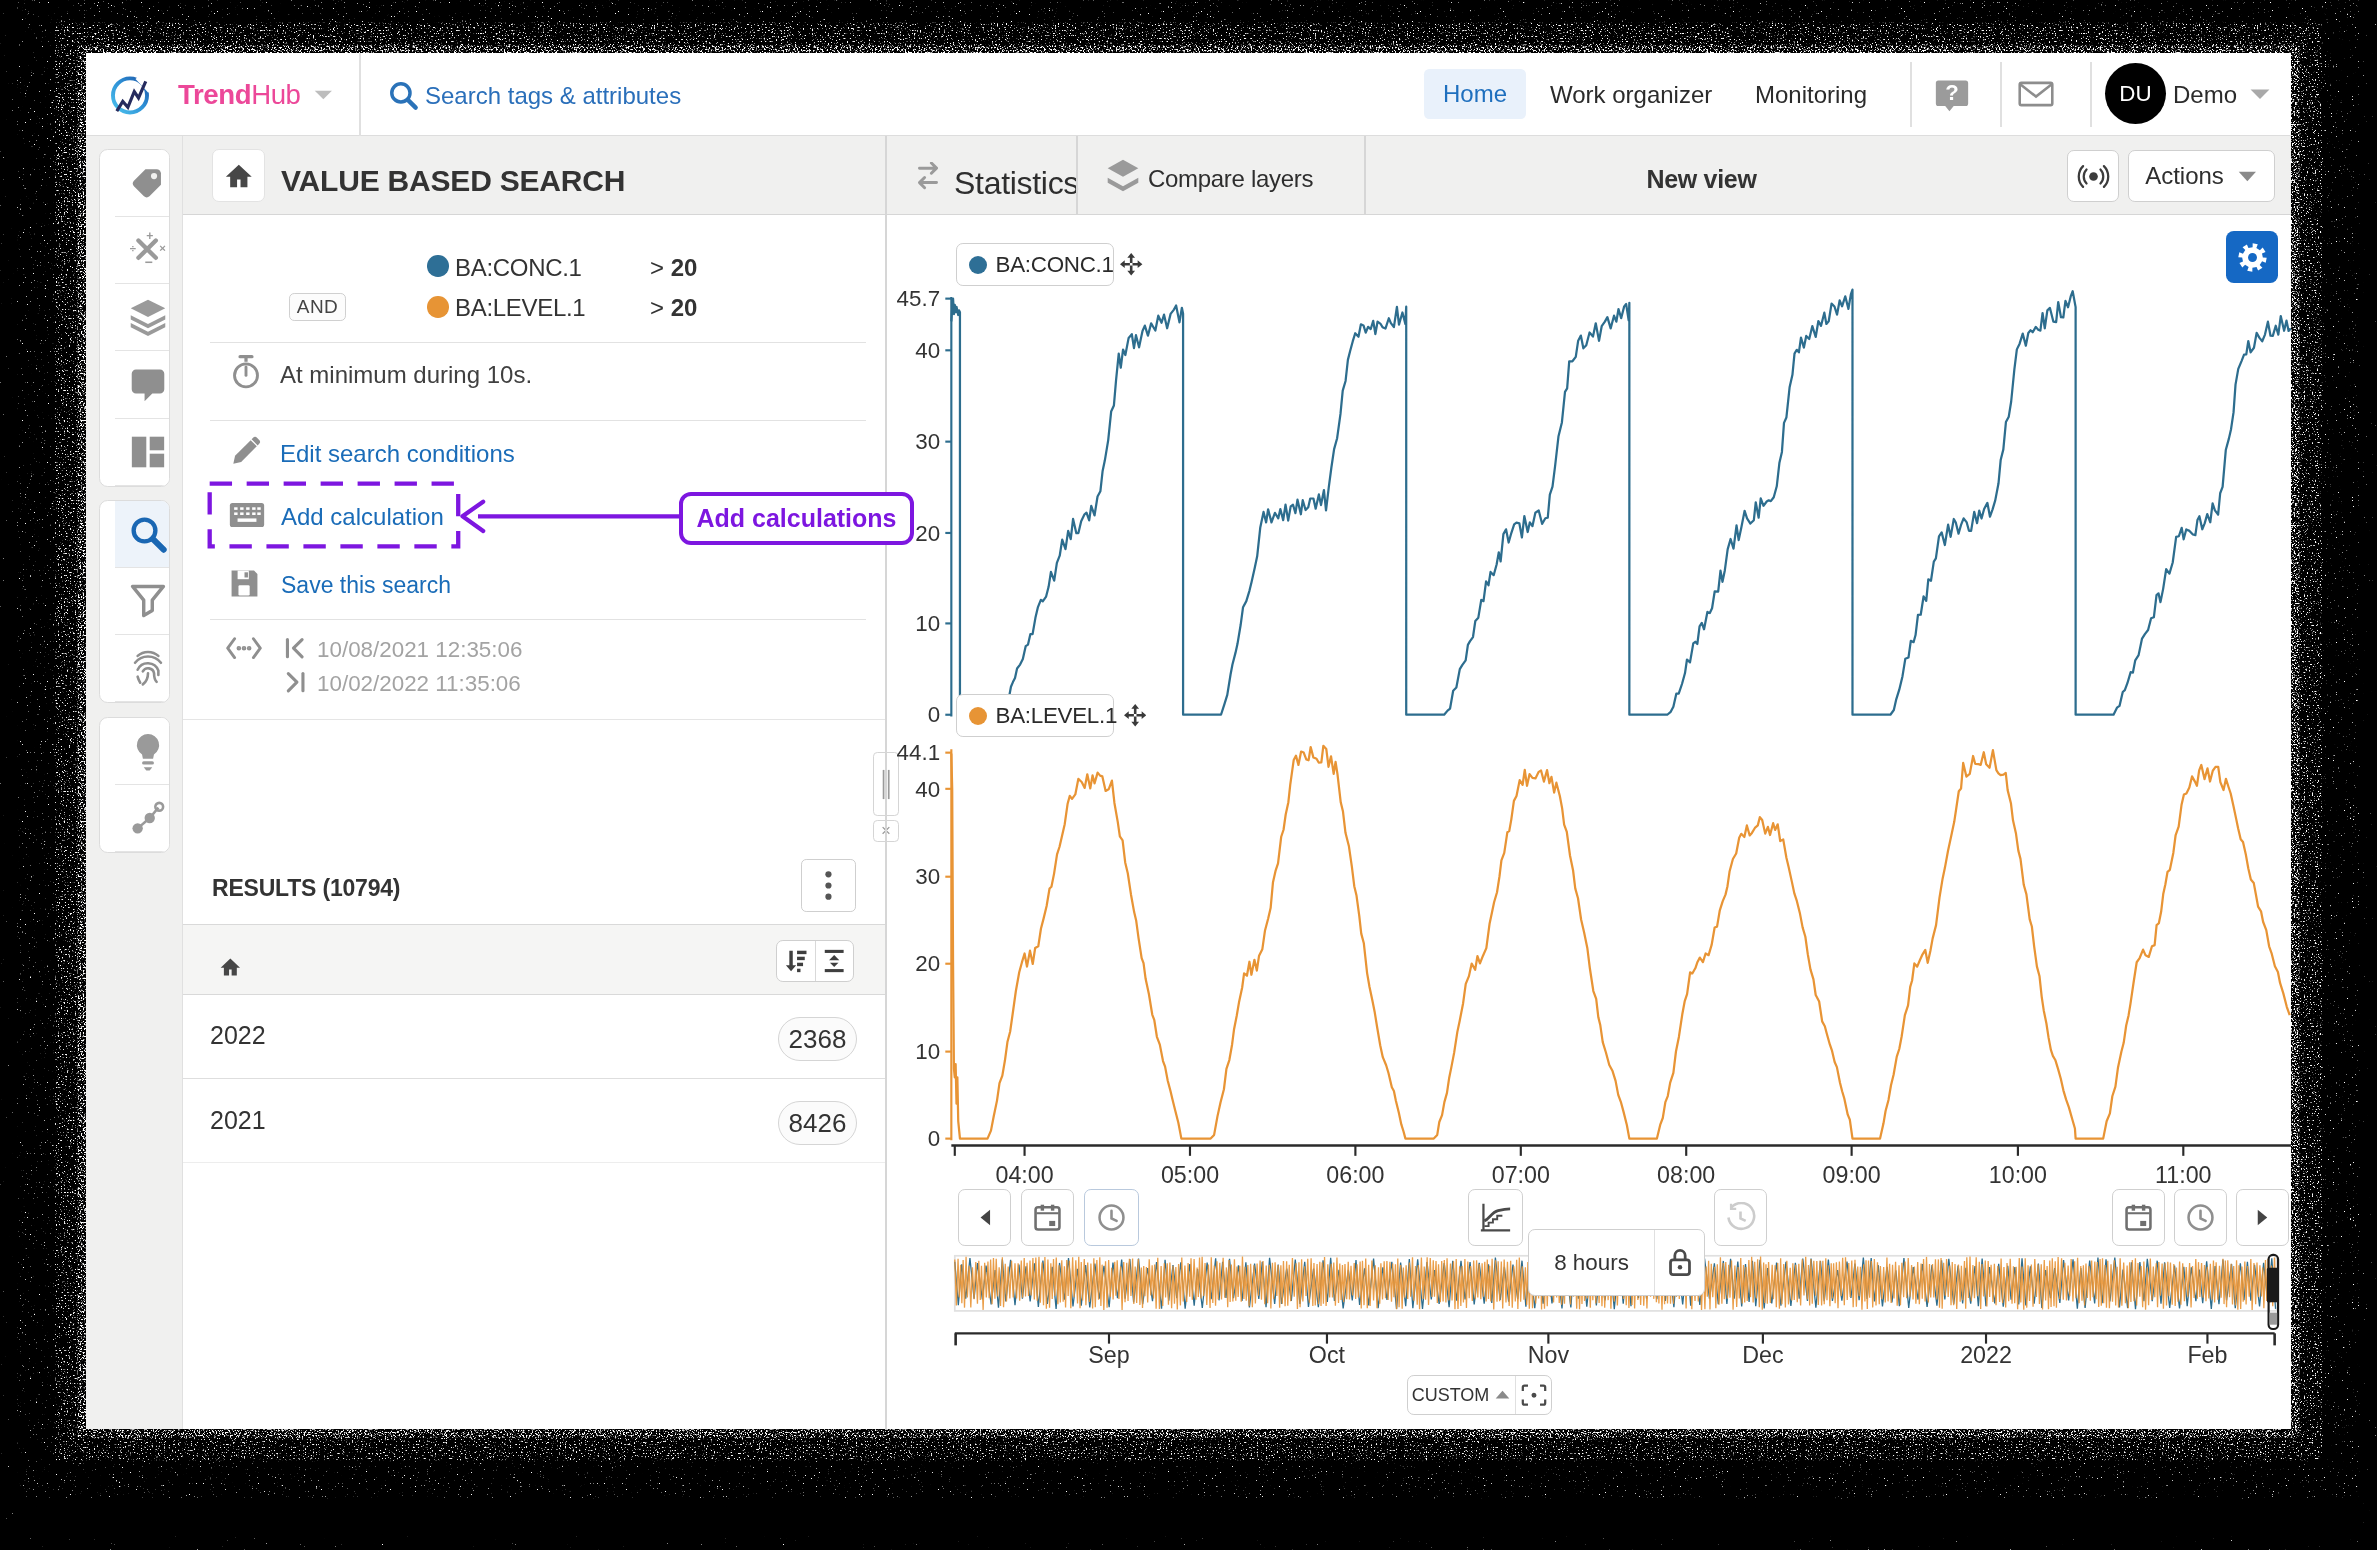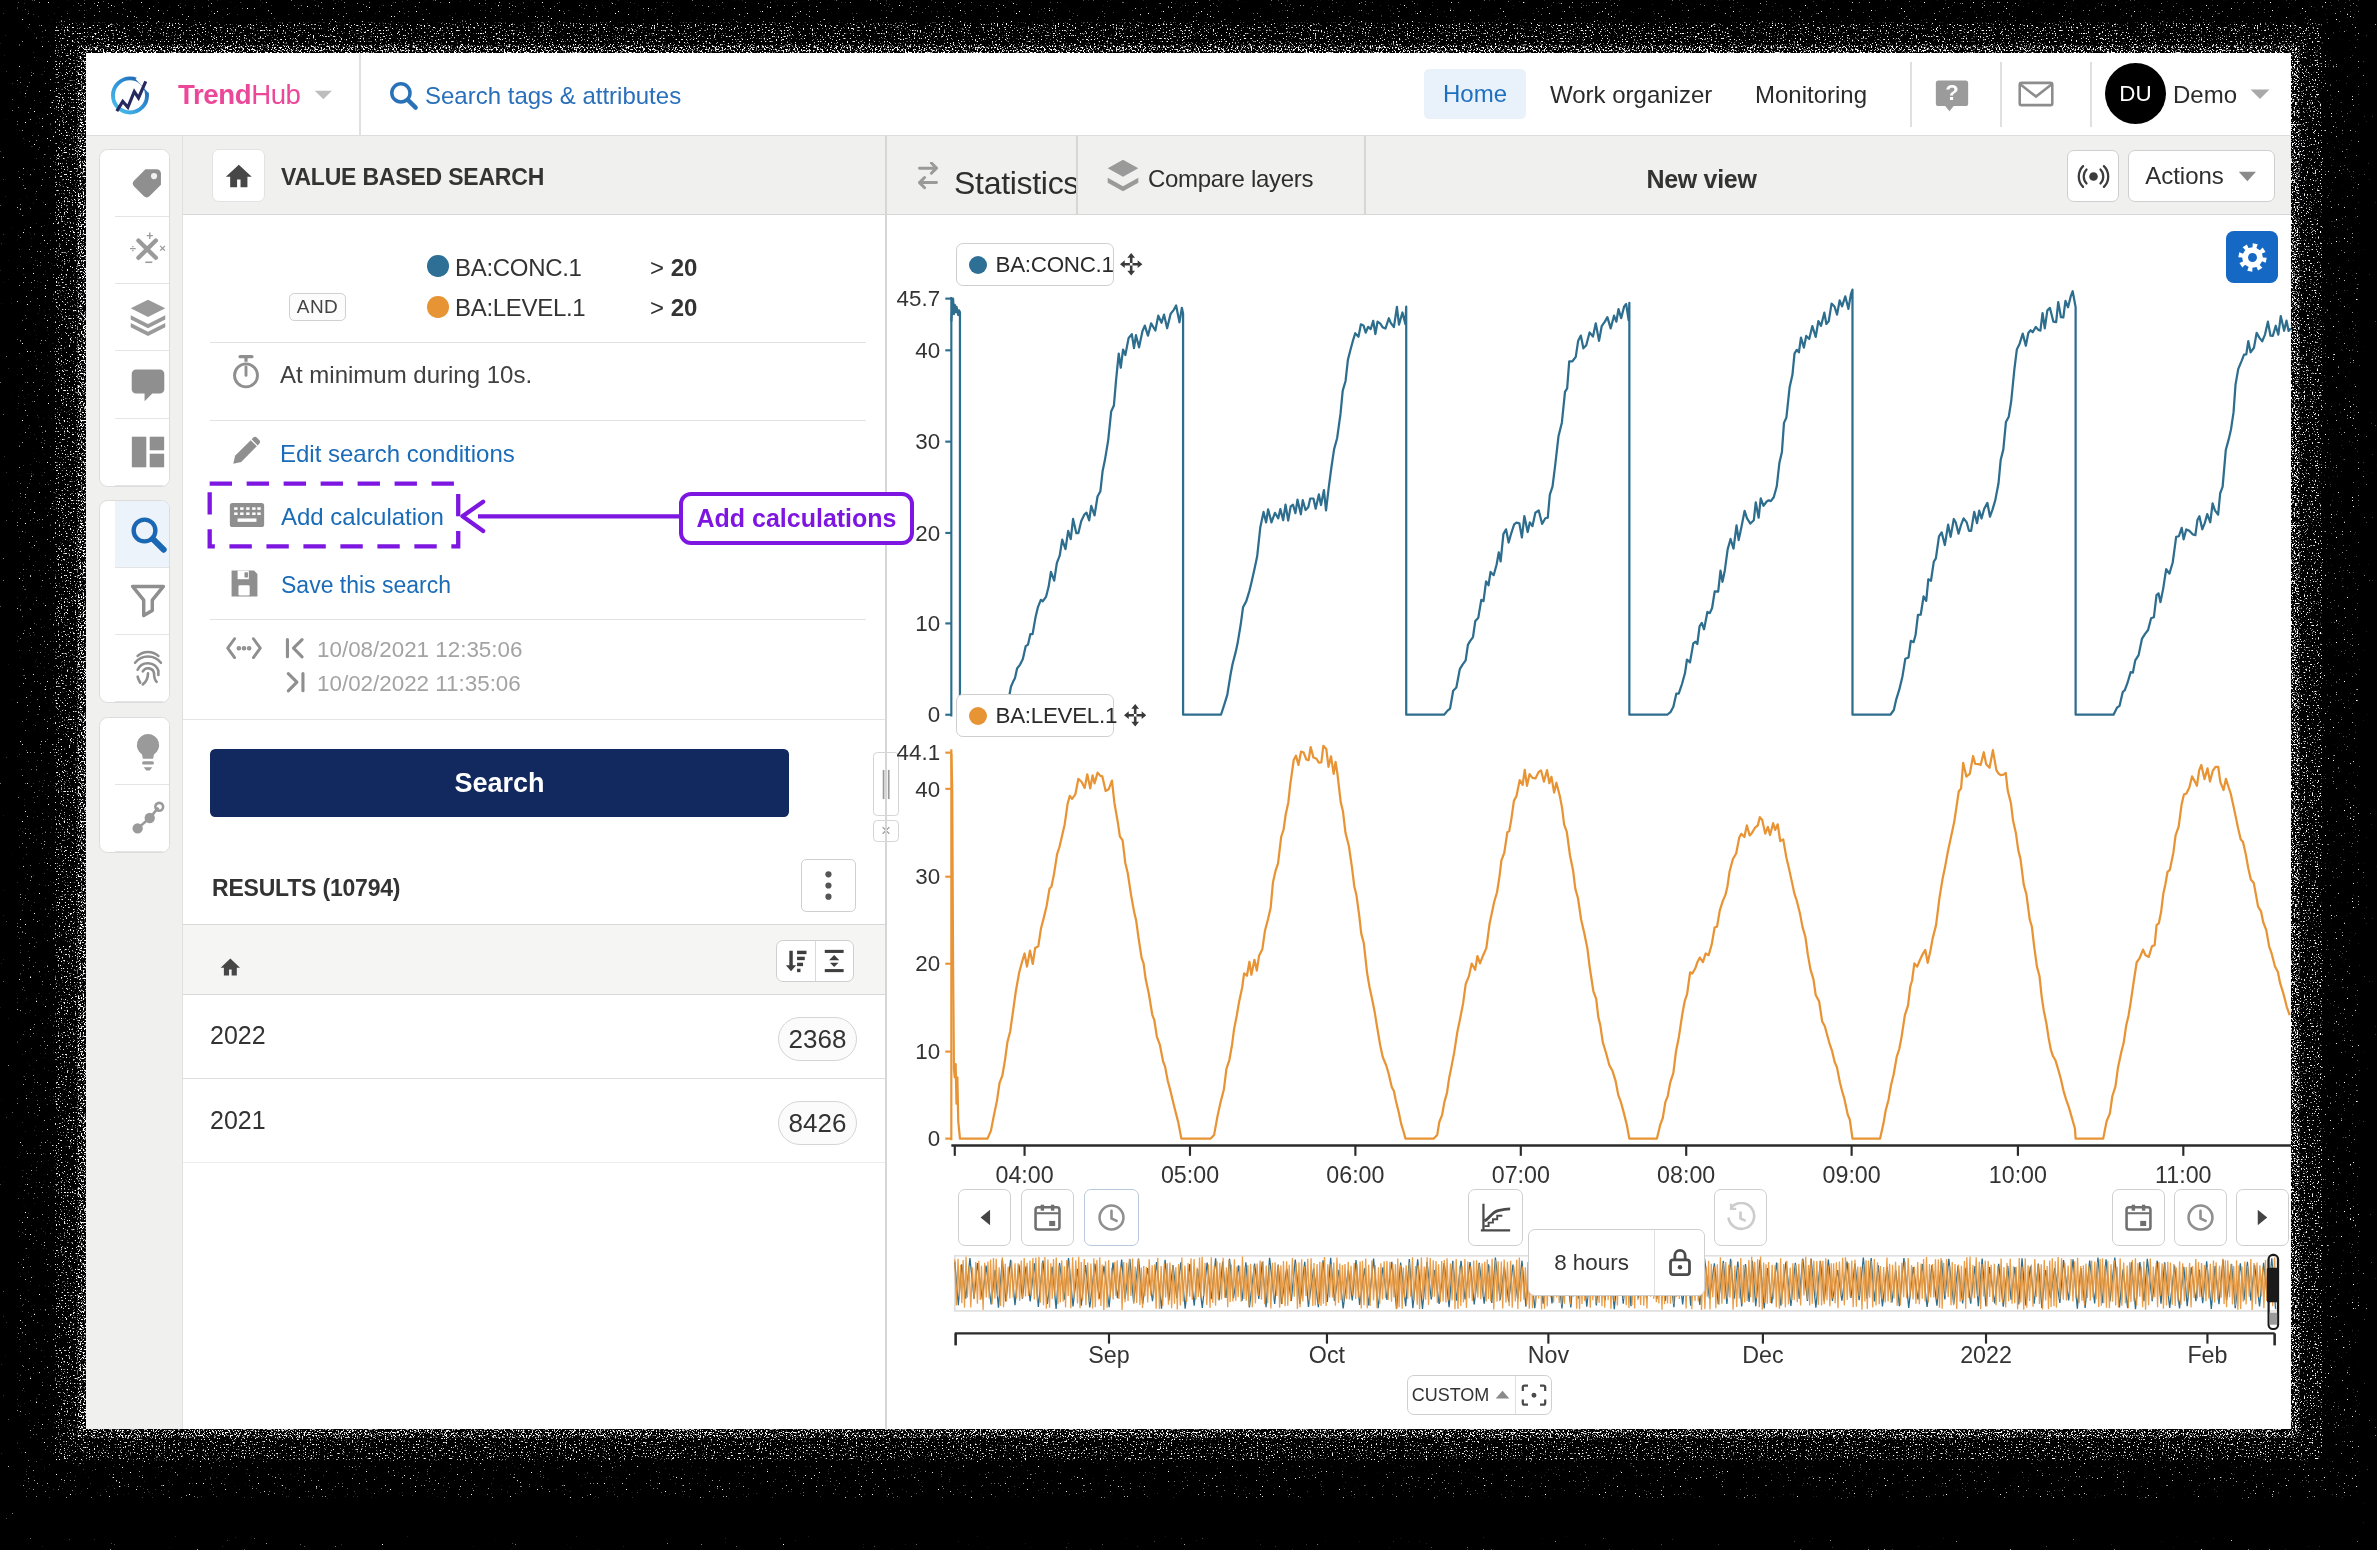--- a/index.html
+++ b/index.html
@@ -88,21 +88,21 @@
 <svg class="abs" style="left:2162px;top:34px;" width="24" height="14.6" viewBox="0 0 28 17">
       <path d="M3 3 L14 14 L25 3 Z" fill="#a9a9a9"></path>
     </svg>
 
 <div class="abs" style="left:0;top:83px;width:2205px;height:79px;background:#f0f0ef;border-bottom:1.7px solid #d6d6d6;"></div>
 <div class="abs flex" style="left:126px;top:96px;width:53px;height:53px;background:#fff;border:0.9px solid #e3e3e3;border-radius:6.9px;justify-content:center;">
   <svg width="27.6" height="26" viewBox="0 0 32 30">
         <path d="M16 2 L31 16 h-5 v12 h-8 v-9 h-4 v9 h-8 V16 H1 Z" fill="#474747"></path>
       </svg>
 </div>
-<div class="abs" style="left:195px;top:111px;font-size:23px;font-weight:bold;color:#333;letter-spacing:-0.2px;">VALUE BASED SEARCH</div>
+<div class="abs" style="left:195px;top:111px;font-size:30px;font-weight:bold;color:#333;letter-spacing:-0.2px;">VALUE BASED SEARCH</div>
 
 <div class="abs" style="left:799px;top:83px;width:1.7px;height:79px;background:#d6d6d6;"></div>
 <svg class="abs" style="left:825px;top:109px;" width="34" height="27.6" viewBox="0 0 40 32">
   <path d="M10 7 h20 l-6 -6 M30 7 l-6 6" fill="none" stroke="#9a9a9a" stroke-width="3.5" stroke-linecap="round" stroke-linejoin="round"></path>
   <path d="M30 24 h-20 l6 -6 M10 24 l6 6" fill="none" stroke="#9a9a9a" stroke-width="3.5" stroke-linecap="round" stroke-linejoin="round"></path>
 </svg>
 <div class="abs" style="left:868px;top:112px;font-size:32px;color:#2e2e2e;letter-spacing:-0.3px;">Statistics</div>
 <div class="abs" style="left:990px;top:83px;width:1.7px;height:79px;background:#d6d6d6;"></div>
 <svg class="abs" style="left:1020px;top:105px;" width="34" height="36" viewBox="0 0 40 42">
   <path d="M20 2 L38 12 20 22 2 12 Z" fill="#9a9a9a"></path>
@@ -274,21 +274,20 @@
 <div class="abs" style="left:231px;top:584px;font-size:22.4px;color:#a3a3a3;">10/08/2021 12:35:06</div>
 <div class="abs" style="left:198px;top:618px;">
       <svg width="22.4" height="22.4" viewBox="0 0 26 26" fill="none" stroke="#8f8f8f" stroke-width="3.6" stroke-linecap="round" stroke-linejoin="round">
 <line x1="22" y1="3" x2="22" y2="23"></line>
         <path d="M5 3 L15 13 L5 23"></path>
       </svg>
     </div>
 <div class="abs" style="left:231px;top:618px;font-size:22.4px;color:#a3a3a3;">10/02/2022 11:35:06</div>
 <div class="hr" style="left:97px;top:666px;width:702px;border-color:#e5e5e5;"></div>
 
-<div class="abs flex" style="left:124px;top:696px;width:579px;height:68px;background:#12295f;border-radius:5.2px;justify-content:center;color:#fff;font-size:27px;font-weight:bold;">Search</div>
 <div class="abs flex" style="left:787px;top:699px;width:26px;height:64px;background:#fff;border:1.7px solid #d5d5d5;border-radius:4.3px;justify-content:center;">
   <svg width="10.3" height="33" viewBox="0 0 12 38">
         <line x1="3" y1="2" x2="3" y2="36" stroke="#9a9a9a" stroke-width="2"></line>
         <line x1="9" y1="2" x2="9" y2="36" stroke="#9a9a9a" stroke-width="2"></line>
       </svg>
 </div>
 <div class="abs flex" style="left:787px;top:767px;width:26px;height:22.4px;background:#fff;border:1.7px solid #d5d5d5;border-radius:4.3px;justify-content:center;font-size:17px;color:#9a9a9a;">×</div>
 
 <div class="abs" style="left:126px;top:822px;font-size:23px;font-weight:bold;color:#333;letter-spacing:-0.2px;">RESULTS (10794)</div>
 <div class="btn" style="left:715px;top:806px;width:55px;height:53px;border-radius:5.2px;">

